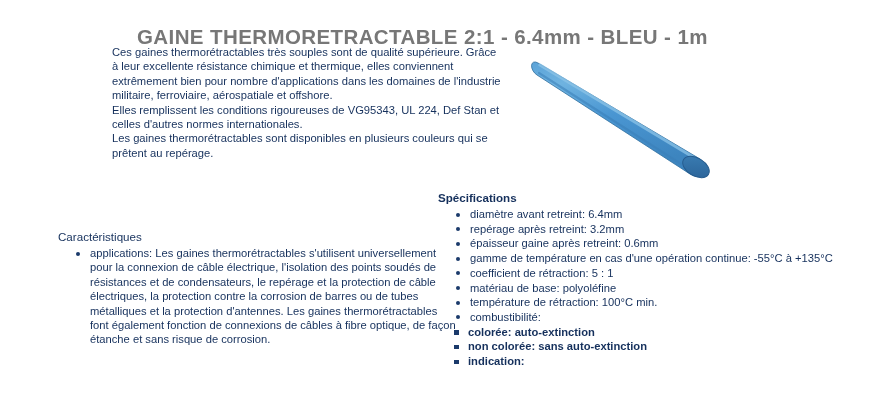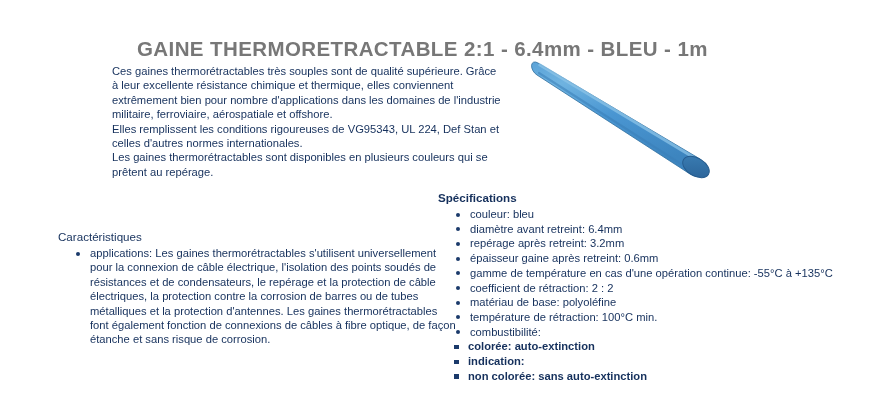--- a/index.html
+++ b/index.html
@@ -21,35 +21,35 @@
     left: 0; top: 0;
     width: 870px;
     height: 408px;
     overflow: hidden;
   }
 
   
   #product-title {
     position: absolute;
     left: 137px;
-    top: 37px;
+    top: 25px;
     width: 600px;
     font-size: 20.5px;
     font-weight: bold;
     letter-spacing: 0.4px;
     color: #777777;
     white-space: nowrap;
     font-family: "Liberation Sans", sans-serif;
   }
 
   
   #intro-block {
     position: absolute;
     left: 112px;
-    top: 64px;
+    top: 45px;
     width: 392px;
     font-size: 11.2px;
     line-height: 14.4px;
     color: #15305c;
   }
   #intro-block p {
     margin: 0;
   }
 
   
@@ -202,30 +202,29 @@
   <div id="features-section">
     <div class="section-heading">Caractéristiques</div>
     <ul>
       <li>applications: Les gaines thermorétractables s'utilisent universellement pour la connexion de câble électrique, l'isolation des points soudés de résistances et de condensateurs, le repérage et la protection de câble électriques, la protection contre la corrosion de barres ou de tubes métalliques et la protection d'antennes. Les gaines thermorétractables font également fonction de connexions de câbles à fibre optique, de façon étanche et sans risque de corrosion.</li>
     </ul>
   </div>
 
   <div id="specs-section">
     <div class="section-heading">Spécifications</div>
     <ul class="specs-list">
-      <li>couleur: bleu</li>
       <li>diamètre avant retreint: 6.4mm</li>
       <li>repérage après retreint: 3.2mm</li>
       <li>épaisseur gaine après retreint: 0.6mm</li>
       <li>gamme de température en cas d'une opération continue: -55°C à +135°C</li>
-      <li>coefficient de rétraction: 2 : 2</li>
+      <li>coefficient de rétraction: 5 : 1</li>
       <li>matériau de base: polyoléfine</li>
       <li>température de rétraction: 100°C min.</li>
       <li>combustibilité:</li>
     </ul>
     <ul class="subspecs-list">
       <li>colorée: auto-extinction</li>
+      <li>non colorée: sans auto-extinction</li>
       <li>indication:</li>
-      <li>non colorée: sans auto-extinction</li>
     </ul>
   </div>
 
 </div>
 
 </body></html>

